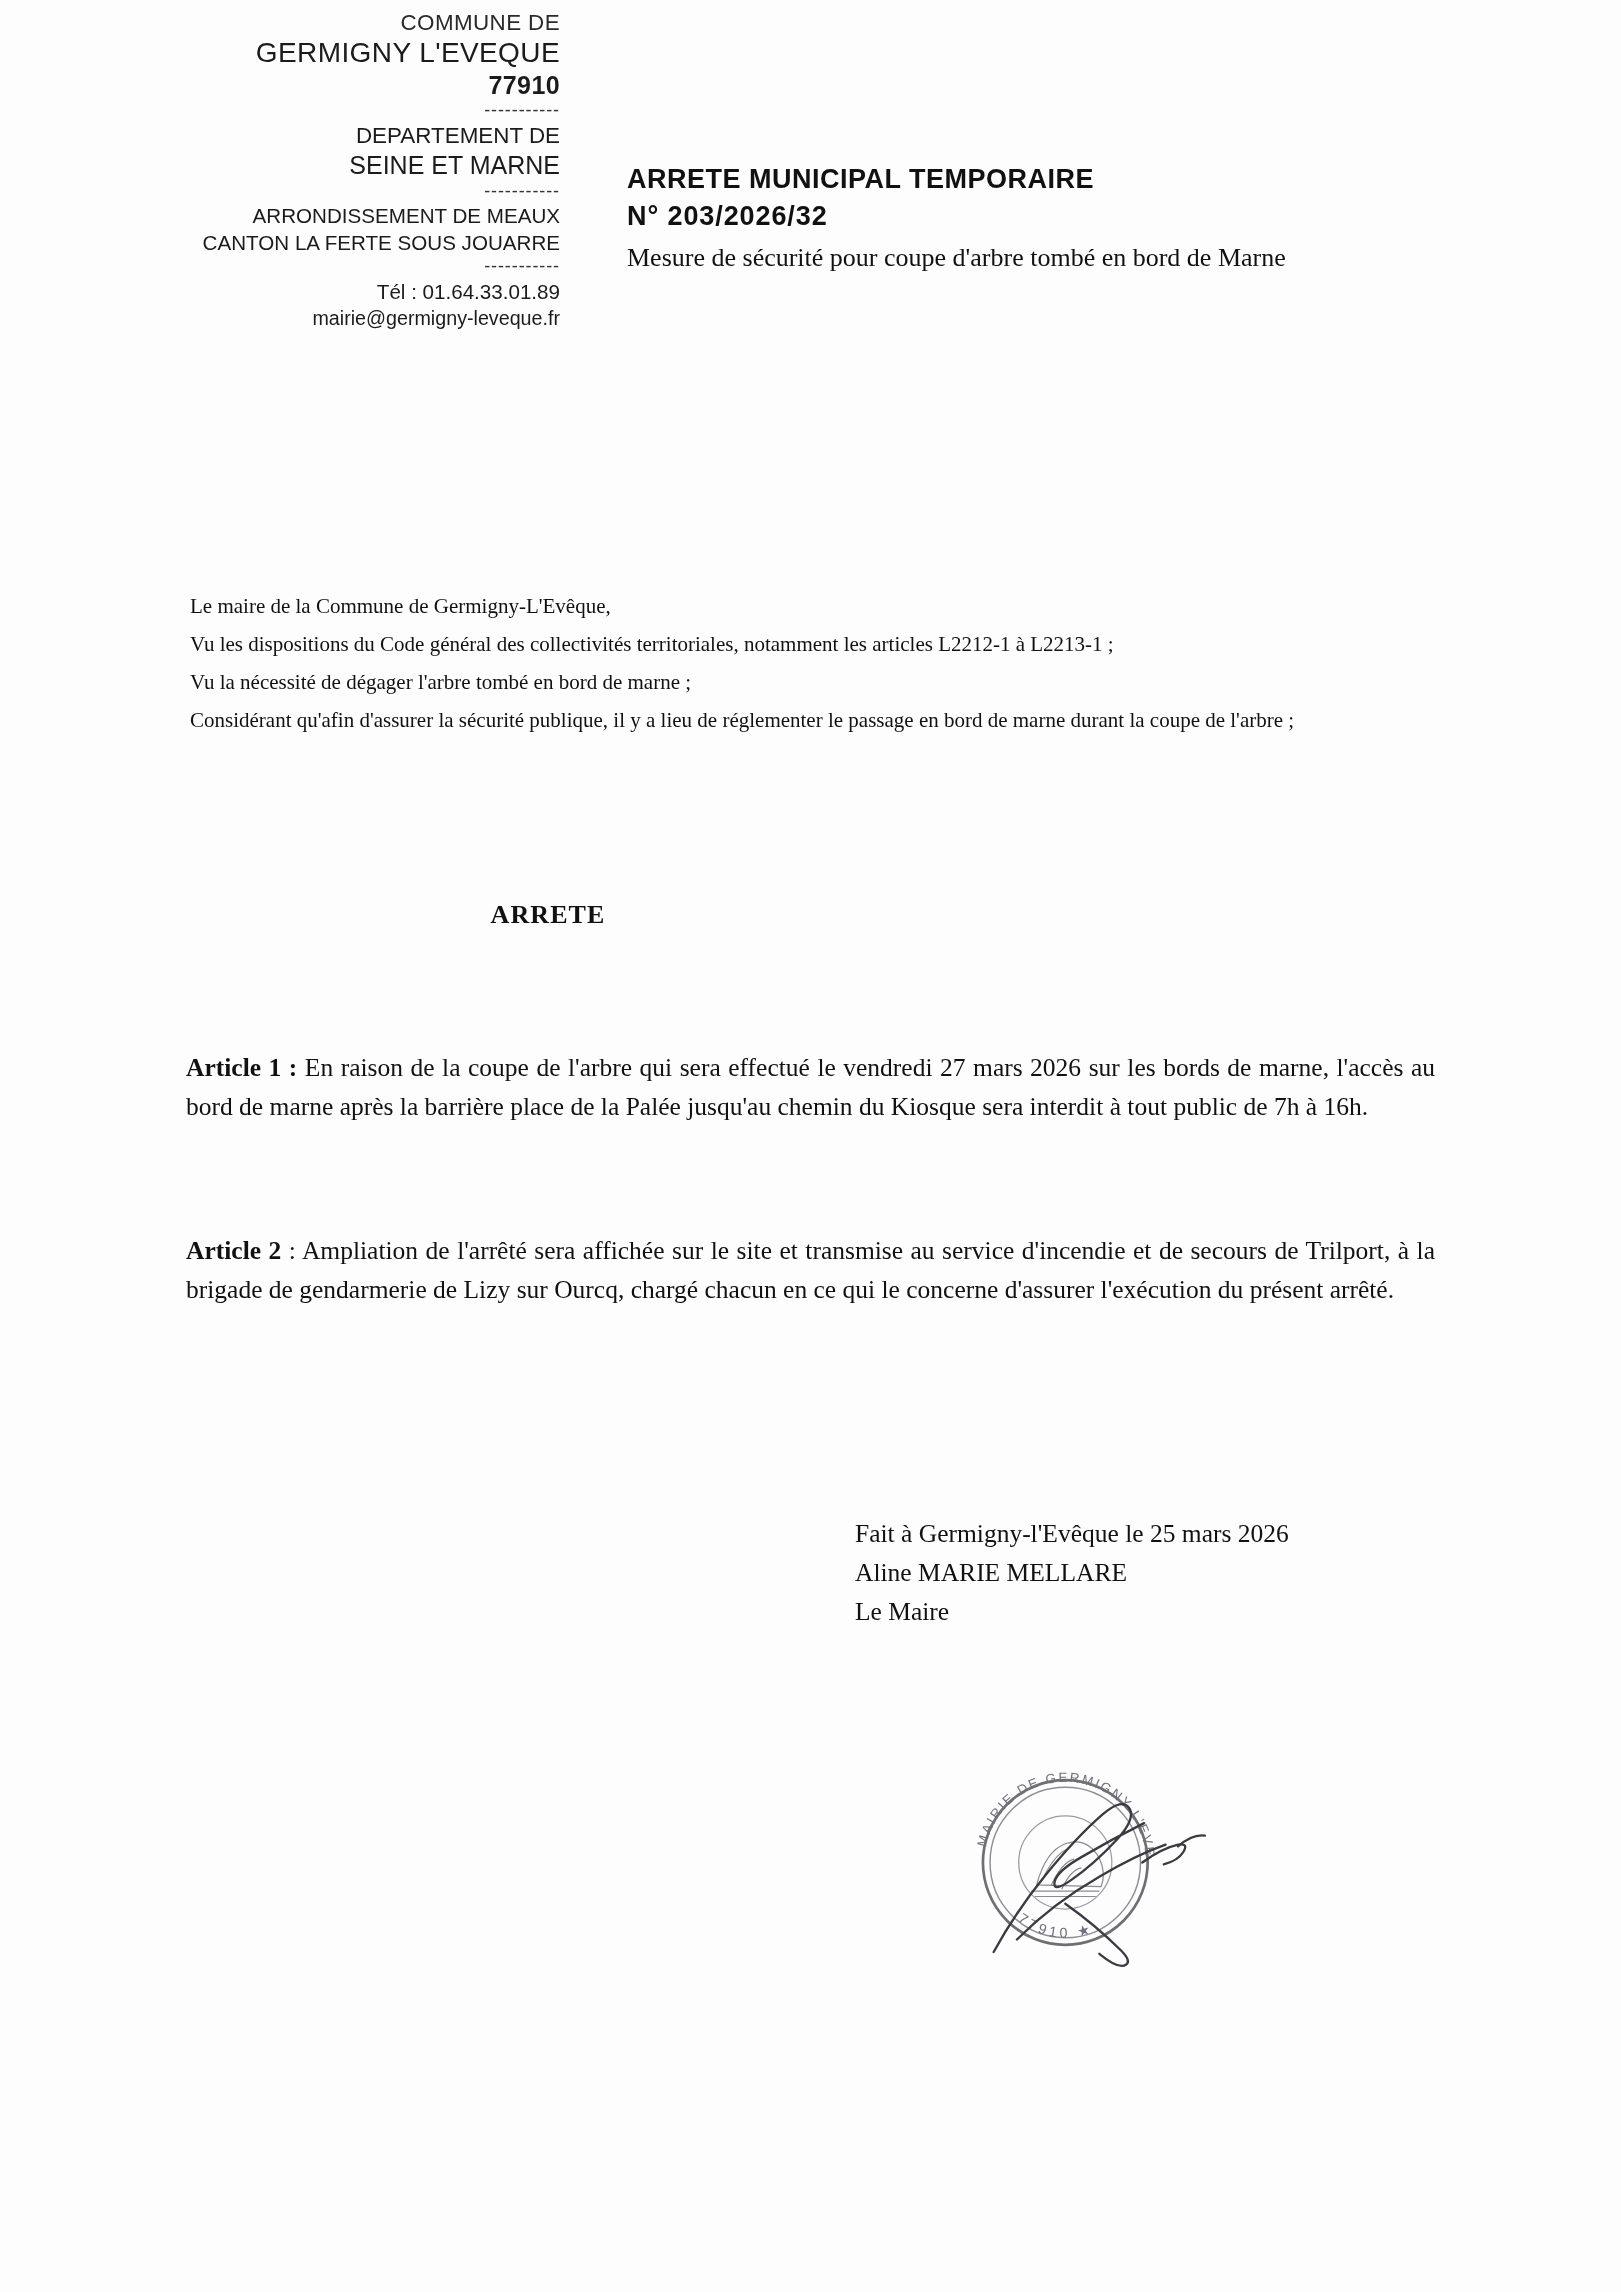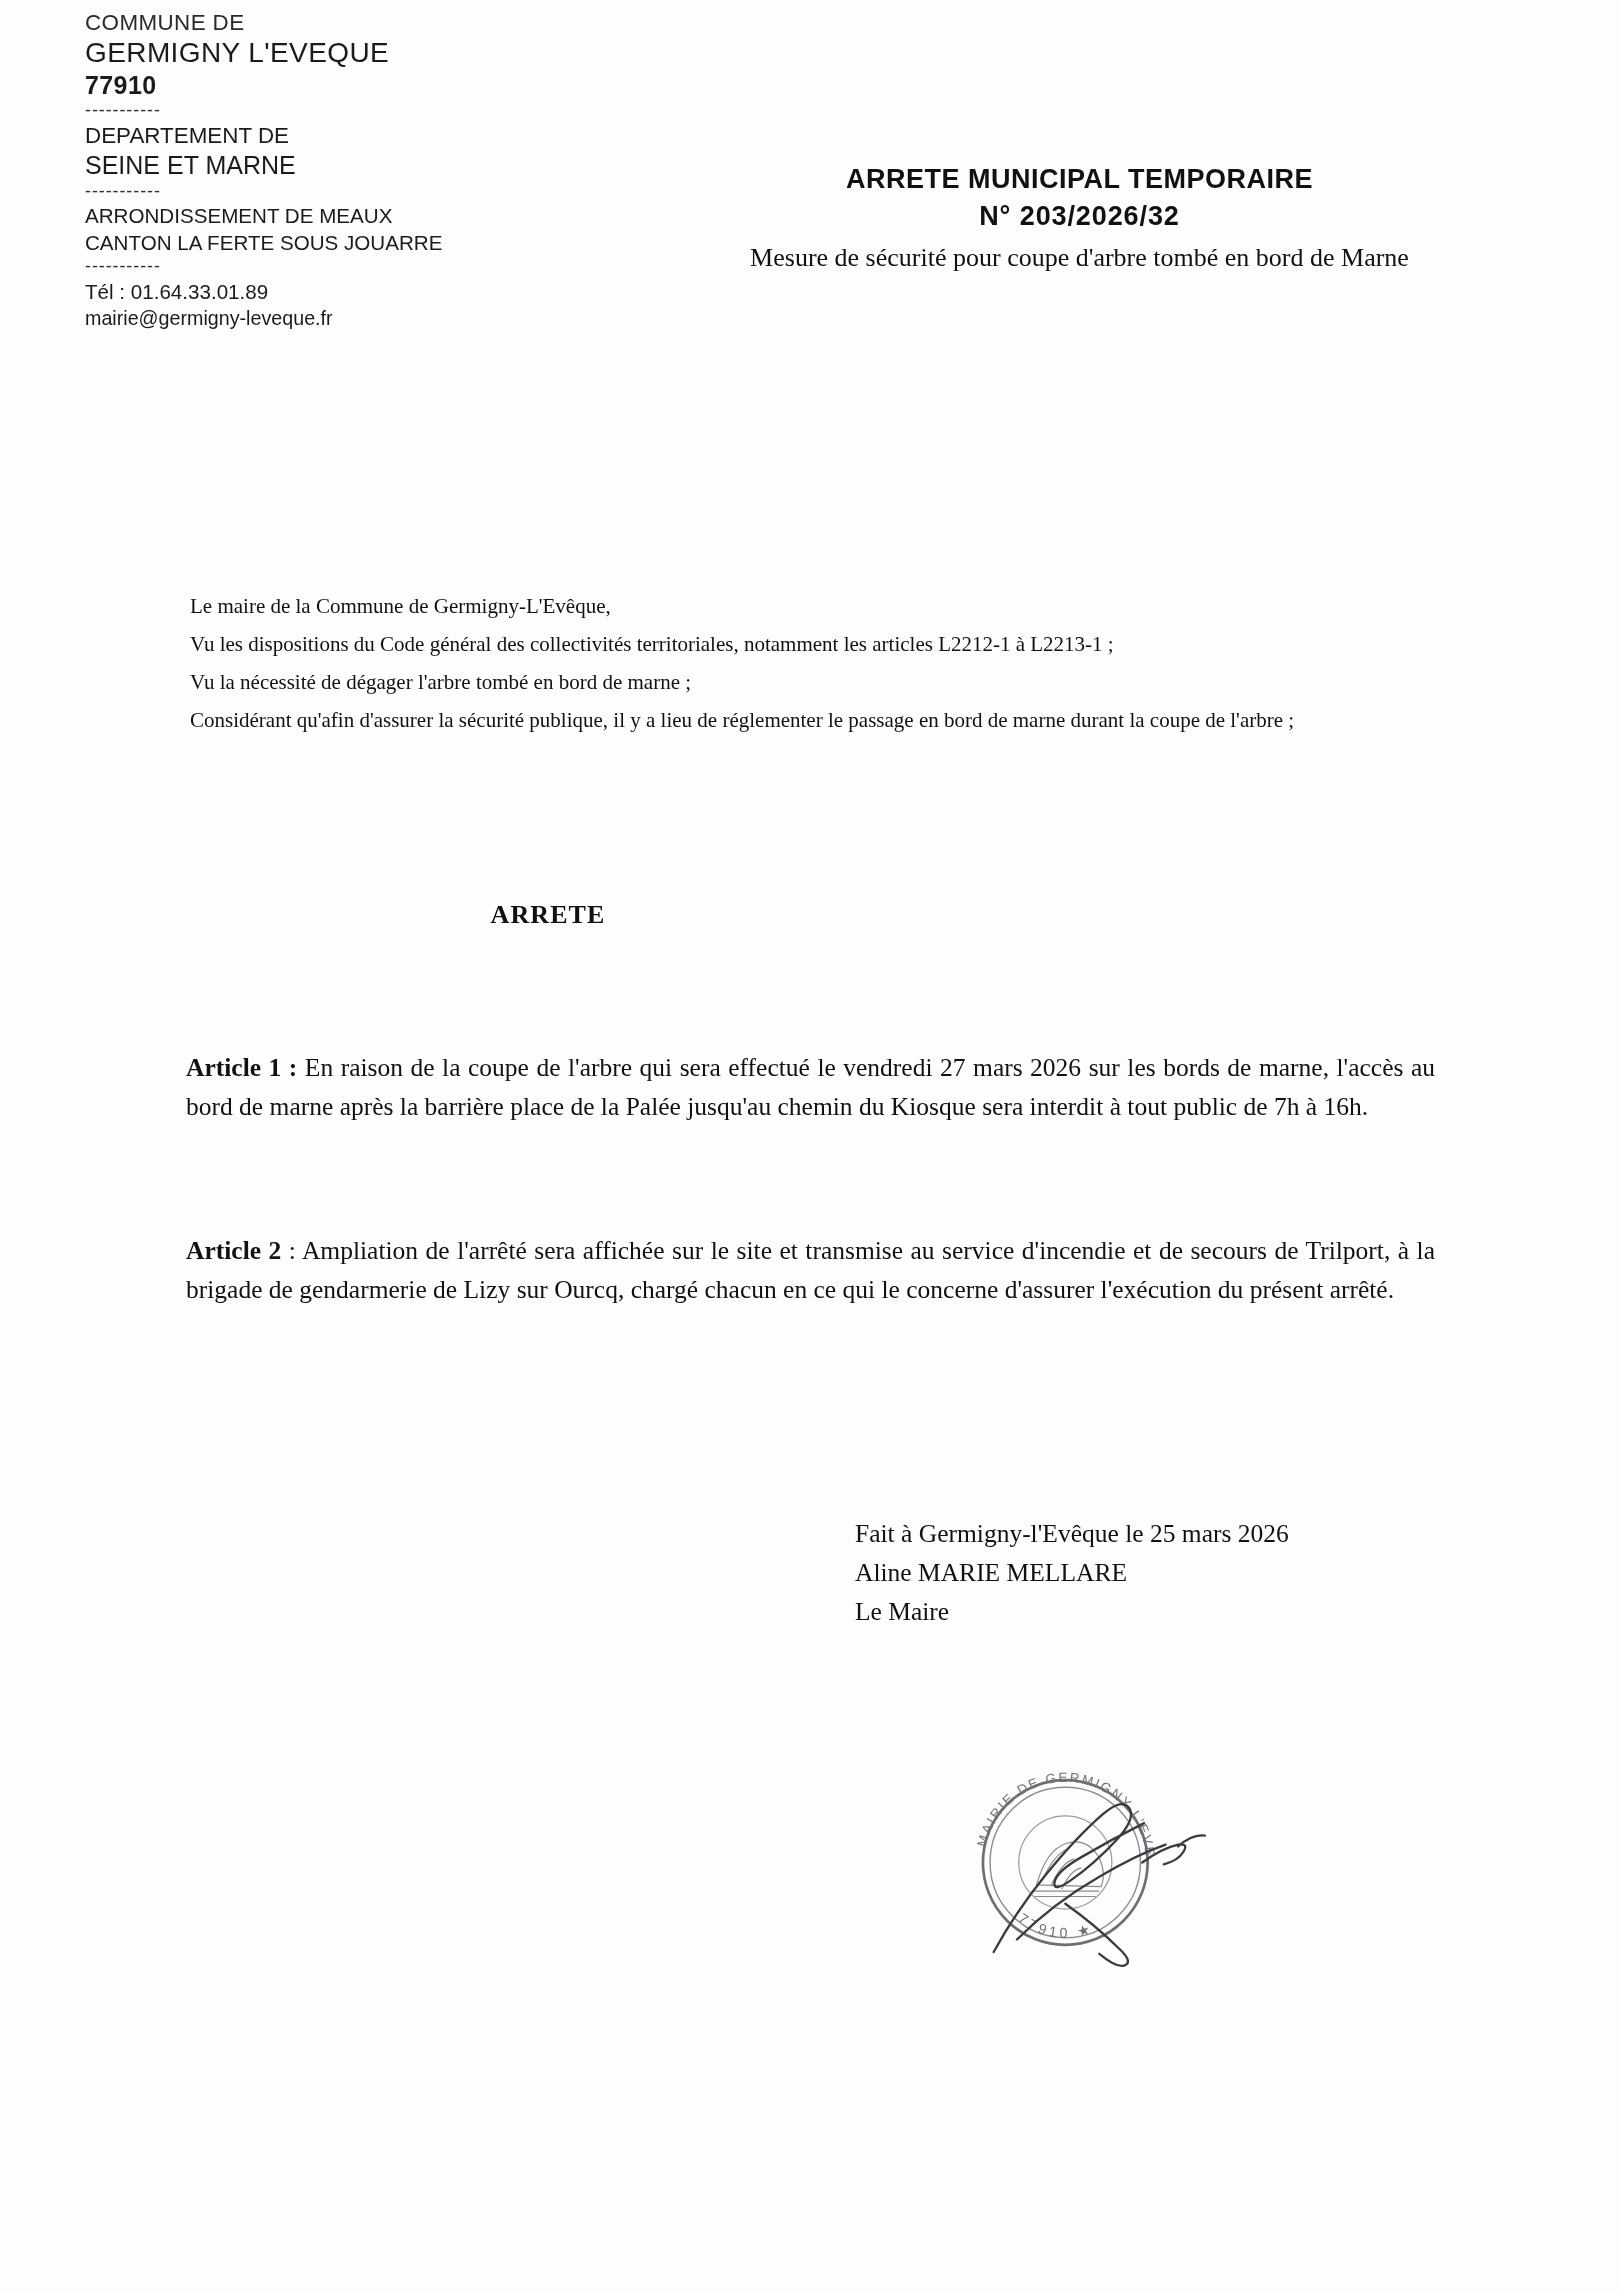--- a/index.html
+++ b/index.html
@@ -21,21 +21,21 @@
     inset: 0;
     background: #fdfdfd;
   }
 
   
   .letterhead {
     position: absolute;
     left: 85px;
     top: 9px;
     width: 475px;
-    text-align: left;
+    text-align: right;
     font-family: "Liberation Sans", sans-serif;
     color: #1b1b1b;
   }
   .lh-commune {
     font-size: 22.4px;
     letter-spacing: 0.4px;
     line-height: 27px;
     color: #2a2a2a;
   }
   .lh-city {
@@ -81,21 +81,21 @@
     font-size: 19.7px;
     line-height: 27px;
   }
 
   
   .title-block {
     position: absolute;
     left: 627px;
     top: 161px;
     width: 905px;
-    text-align: center;
+    text-align: left;
   }
   .title-main {
     font-family: "Liberation Sans", sans-serif;
     font-weight: bold;
     font-size: 27px;
     letter-spacing: 0.5px;
     line-height: 36px;
   }
   .title-num {
     font-family: "Liberation Sans", sans-serif;

